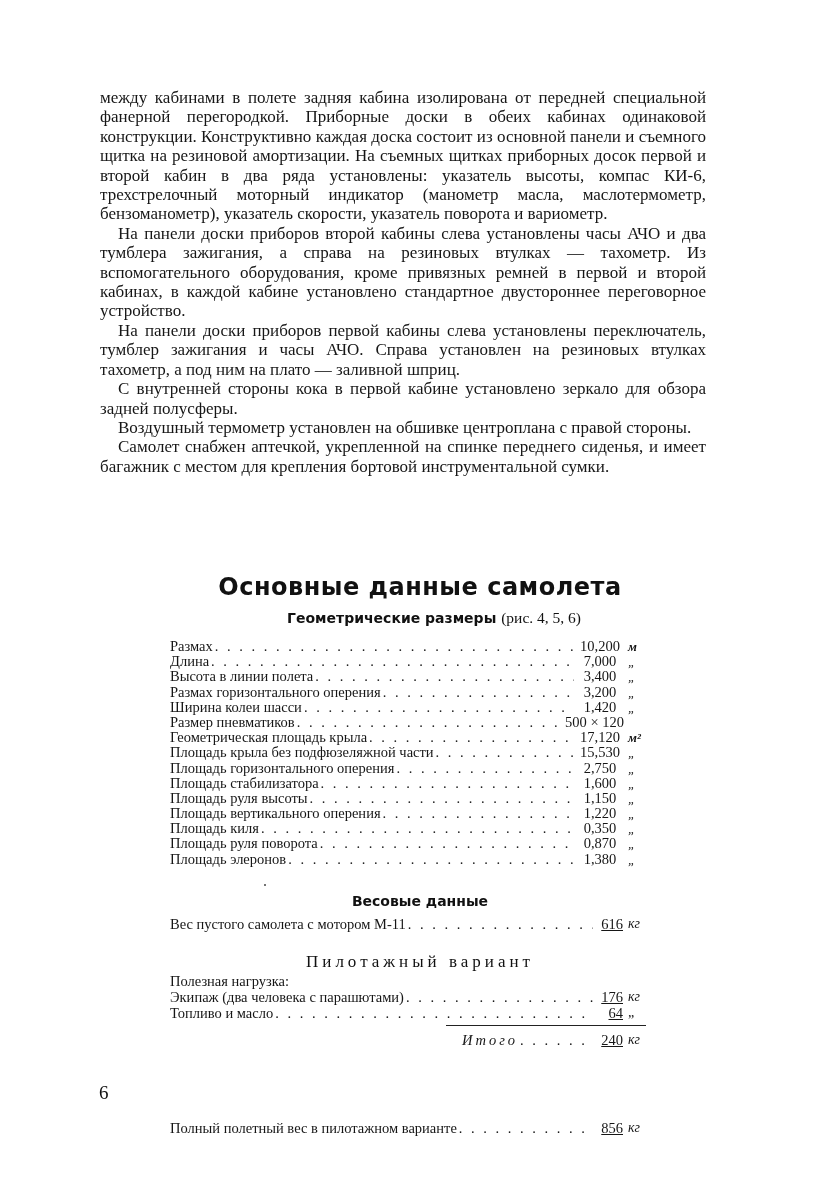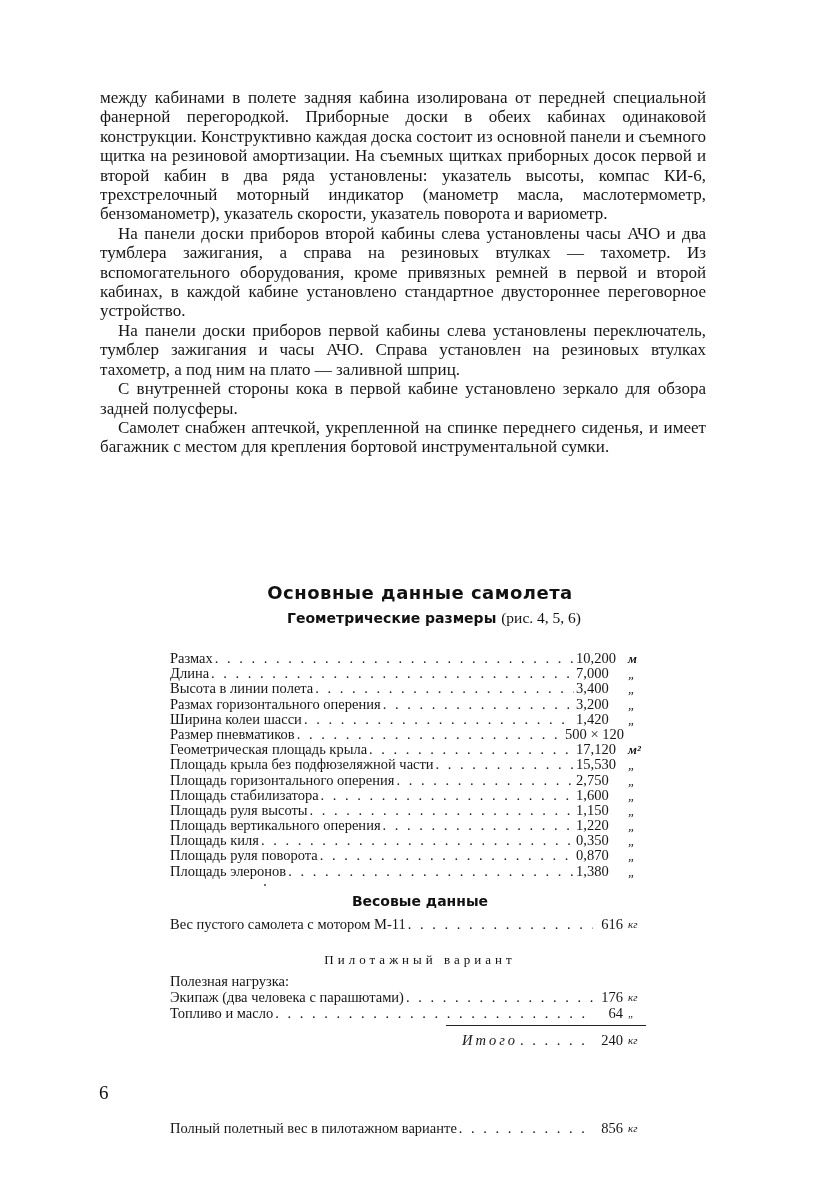--- a/index.html
+++ b/index.html
@@ -7,63 +7,64 @@
     .page { position: absolute; left: 0; top: 0; width: 840px; height: 1110px; }
     .body-text {
       position: absolute; left: 100px; top: 88px; width: 606px;
       font-family: "Liberation Serif", serif; font-size: 17px; line-height: 19.4px;
       text-align: justify; color: #161616;
     }
     .body-text p { margin: 0; text-indent: 0; }
     .body-text p.ind { text-indent: 18px; }
     .h1 {
       position: absolute; left: 0; width: 840px; top: 573px; text-align: center;
-      font-family: "DejaVu Sans", sans-serif; font-weight: bold; font-size: 18px;
-      letter-spacing: 0.5px; color: #111; margin-top: 9px;
+      font-family: "DejaVu Sans", sans-serif; font-weight: bold; font-size: 24px;
+      letter-spacing: 0.5px; color: #111;
     }
     .h2 {
       position: absolute; left: 0; width: 840px; text-align: center;
       font-family: "DejaVu Sans", sans-serif; font-weight: bold; font-size: 14px; color: #111;
     }
     .h2 .paren { font-family: "Liberation Serif", serif; font-weight: normal; font-size: 15.5px; }
     .spaced {
       position: absolute; left: 0; width: 840px; text-align: center;
-      font-family: "Liberation Serif", serif; font-size: 13px; letter-spacing: 4px; color: #111;
+      font-family: "Liberation Serif", serif; font-size: 17px; letter-spacing: 4px; color: #111;
     }
     .tbl {
       position: absolute; left: 170px; width: 486px;
       font-family: "Liberation Serif", serif; font-size: 14.5px; color: #161616;
     }
     .row { display: flex; align-items: baseline; height: 15.2px; line-height: 15.2px; white-space: nowrap; }
     .row .lbl { flex: 0 0 auto; padding-right: 2px; }
     .row .dots { flex: 1 1 auto; overflow: hidden; letter-spacing: 4.5px; color: #222; }
     .row .dots::before { content: ". . . . . . . . . . . . . . . . . . . . . . . . . . . . . . . . . . . . . . . . . . . . . . . . . . . . . . . . . . . . . . . . . . . ."; letter-spacing: 2.5px; }
-    .row .val { flex: 0 0 auto; text-align: left; min-width: 48px; padding-left: 2px; margin-top: 12px; }
+    .row .val { flex: 0 0 auto; text-align: center; min-width: 48px; padding-left: 2px; }
     .row .unit { flex: 0 0 28px; font-style: italic; font-weight: bold; padding-left: 4px; font-size: 13px; }
     .row .unit.plain { font-weight: normal; }
     .wrow { display: flex; align-items: flex-start; line-height: 16px; white-space: nowrap; }
     .wrow .lbl { flex: 0 0 auto; padding-right: 2px; }
     .wrow .dots { flex: 1 1 auto; overflow: hidden; }
     .wrow .dots::before { content: ". . . . . . . . . . . . . . . . . . . . . . . . . . . . . . . . . . . . . . . . . . . . . . . . . . . . . . ."; letter-spacing: 2.5px; }
-    .wrow .val { flex: 0 0 auto; text-align: right; min-width: 30px; }
-    .wrow .unit { flex: 0 0 28px; font-style: italic; padding-left: 5px; font-size: 11px; }
+    .wrow .val { flex: 0 0 auto; text-align: right; min-width: 30px; text-decoration: underline; }
+    .wrow .unit { flex: 0 0 28px; font-style: italic; padding-left: 5px; font-size: 14px; }
     .sum-line { position: absolute; left: 446px; width: 200px; top: 1025px; height: 0; border-top: 1.4px solid #222; }
     .page-num { position: absolute; left: 99px; top: 1082px; font-family: "Liberation Serif", serif; font-size: 19px; color: #111; }
     .stray-dot { position: absolute; left: 264px; top: 884px; width: 2px; height: 2px; background: #444; border-radius: 1px; }
   </style>
 </head>
 <body>
 
 <div class="page">
 
   <div class="body-text">
     <p>между кабинами в полете задняя кабина изолирована от передней специальной фанерной перегородкой. Приборные доски в обеих кабинах одинаковой конструкции. Конструктивно каждая доска состоит из основной панели и съемного щитка на резиновой амортизации. На съемных щитках приборных досок первой и второй кабин в два ряда установлены: указатель высоты, компас КИ-6, трехстрелочный моторный индикатор (манометр масла, маслотермометр, бензоманометр), указатель скорости, указатель поворота и вариометр.</p>
     <p class="ind">На панели доски приборов второй кабины слева установлены часы АЧО и два тумблера зажигания, а справа на резиновых втулках — тахометр. Из вспомогательного оборудования, кроме привязных ремней в первой и второй кабинах, в каждой кабине установлено стандартное двустороннее переговорное устройство.</p>
     <p class="ind">На панели доски приборов первой кабины слева установлены переключатель, тумблер зажигания и часы АЧО. Справа установлен на резиновых втулках тахометр, а под ним на плато — заливной шприц.</p>
     <p class="ind">С внутренней стороны кока в первой кабине установлено зеркало для обзора задней полусферы.</p>
+    <p class="ind">Воздушный термометр установлен на обшивке центроплана с правой стороны.</p>
     <p class="ind">Самолет снабжен аптечкой, укрепленной на спинке переднего сиденья, и имеет багажник с местом для крепления бортовой инструментальной сумки.</p>
   </div>
 
   <div class="h1">Основные данные самолета</div>
 
   <div class="h2" style="top:609px;padding-left:14px;">
     <span>Геометрические размеры</span>
     <span class="paren">(рис. 4, 5, 6)</span>
   </div>
 

